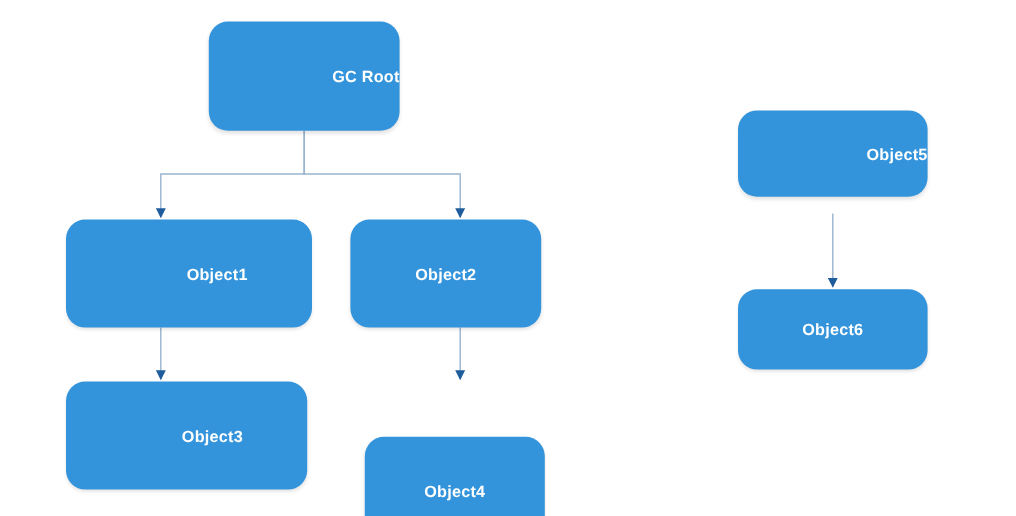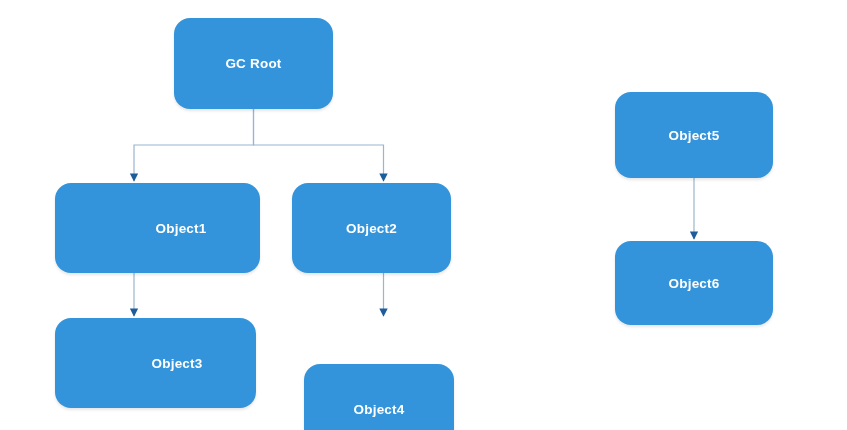--- a/index.html
+++ b/index.html
@@ -37,27 +37,27 @@
     color: var(--node-text, #ffffff);
     border-radius: 16px;
     display: flex;
     align-items: center;
     justify-content: center;
     font-size: 13.5px;
     font-weight: 700;
     letter-spacing: 0.2px;
     box-shadow: 0 2px 3px rgba(0,0,0,0.10);
   }
-  .node-gc-root { left: 174px; top: 18px;  width: 159px; height: 91px; }
+  .node-gc-root { left: 174px; top: 18px;  width: 159px; height: 91px; justify-content: flex-end; }
   .node-object1 { left: 55px;  top: 183px; width: 158px; height: 90px; padding-left: 47px; }
   .node-object2 { left: 292px; top: 183px; width: 159px; height: 90px; }
   .node-object3 { left: 55px;  top: 318px; width: 158px; height: 90px; padding-left: 43px; }
   .node-object4 { left: 304px; top: 318px; width: 150px; height: 90px; margin-top: 46px; }
-  .node-object5 { left: 615px; top: 92px;  width: 158px; height: 86px; }
-  .node-object6 { left: 615px; top: 241px; width: 158px; height: 84px; }
+  .node-object5 { left: 615px; top: 92px;  width: 158px; height: 72px; justify-content: flex-end; }
+  .node-object6 { left: 615px; top: 241px; width: 158px; height: 67px; }
 </style>
 </head>
 <body>
 
 <div class="diagram" style="--node-fill: #3394db; --node-text: #ffffff; --edge-line: #9ab5cf; --edge-arrow: #1e5c9b; --bg: #ffffff;">
 
   <svg class="edges-layer" width="847" height="430" viewBox="0 0 847 430" xmlns="http://www.w3.org/2000/svg">
     <defs>
       <marker id="arrow" viewBox="0 0 10 10" refX="9" refY="5" markerWidth="7" markerHeight="7" orient="auto">
         <path class="arrowhead" d="M0,0 L10,5 L0,10 z"></path>

